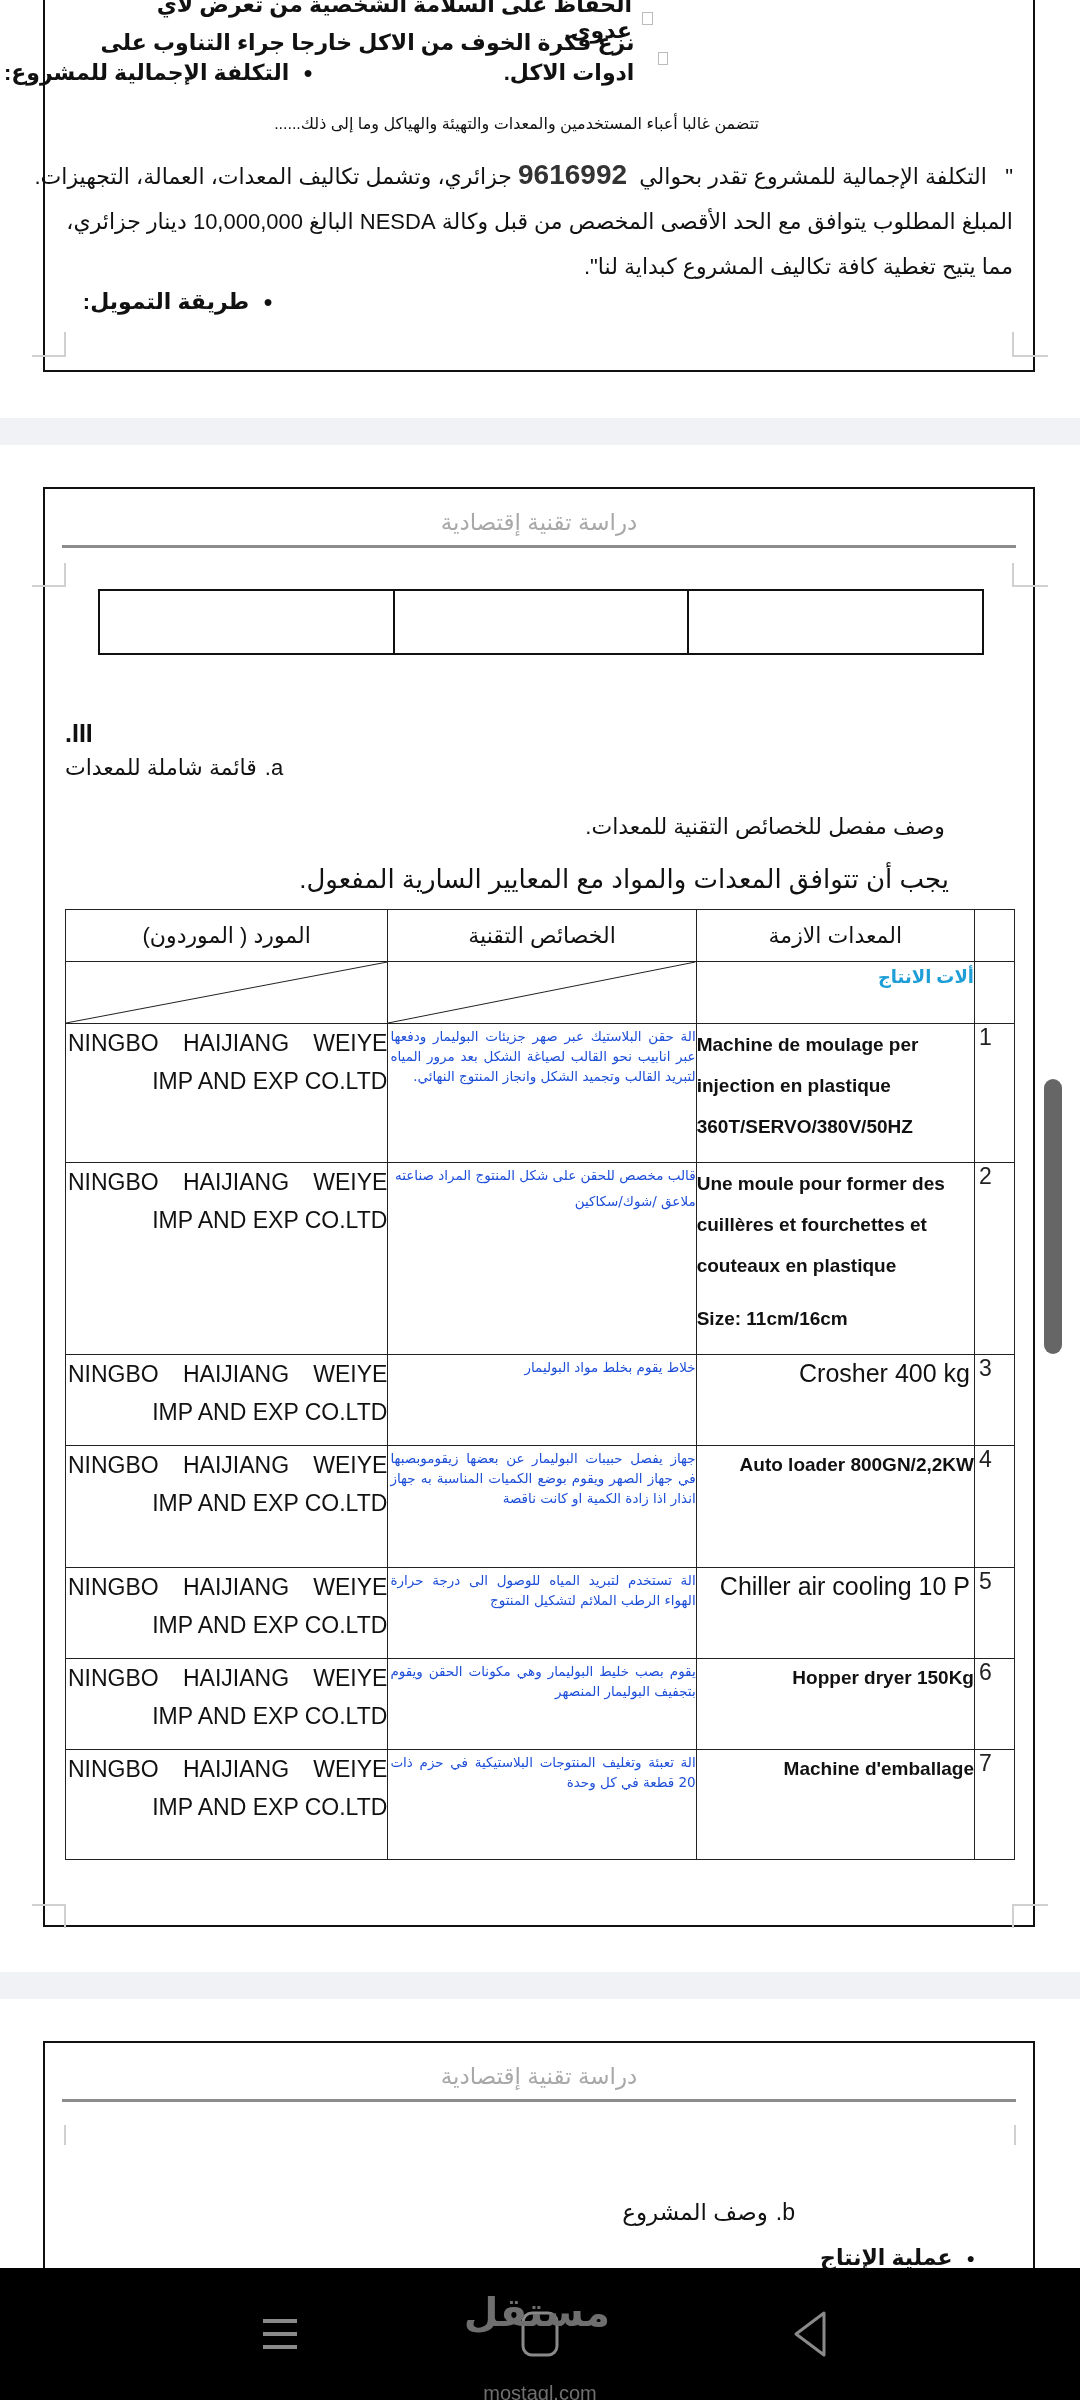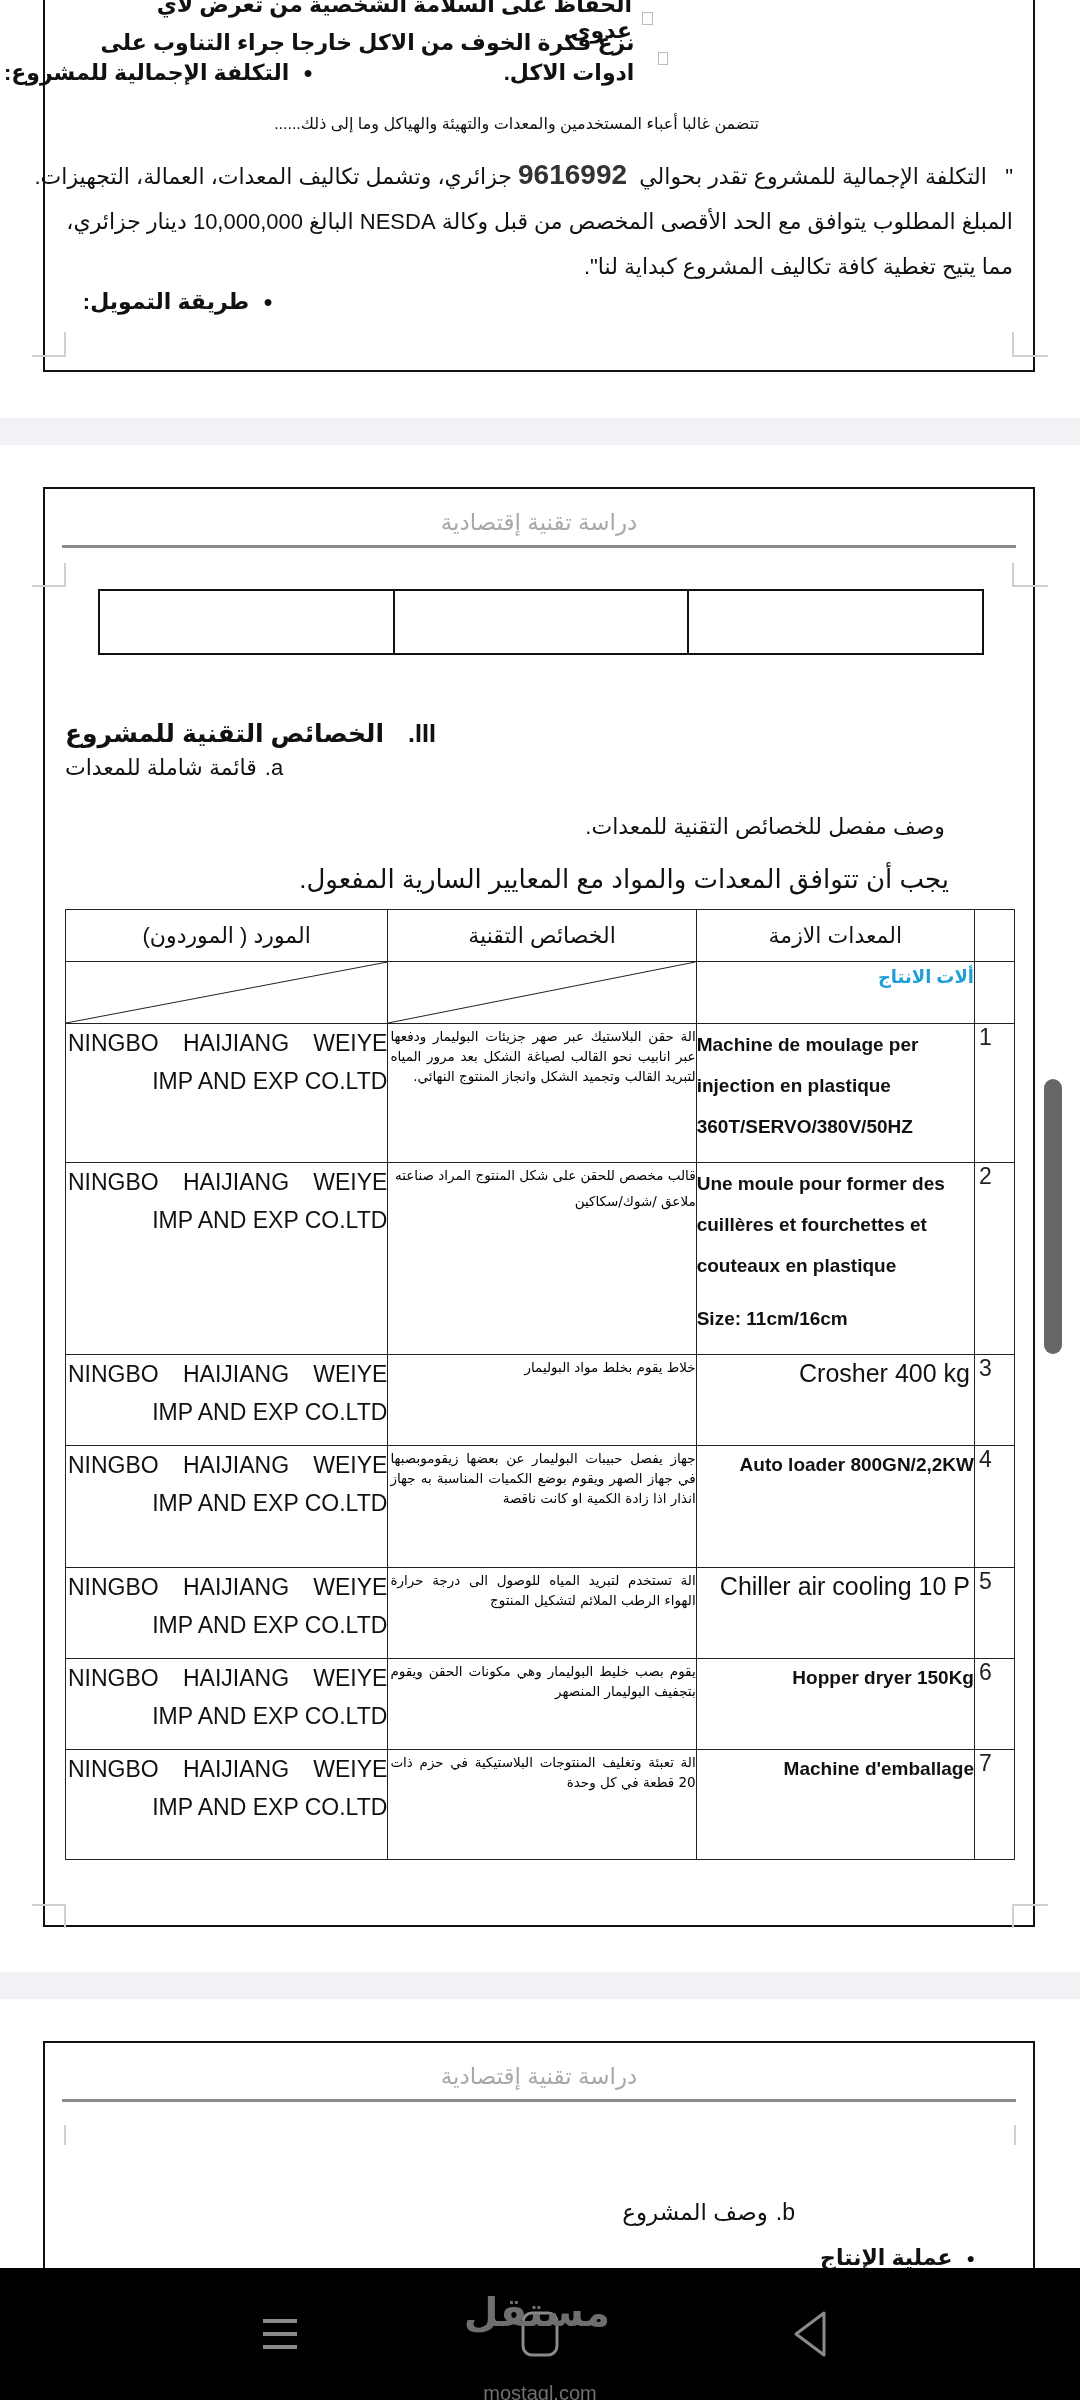--- a/index.html
+++ b/index.html
@@ -28,21 +28,21 @@
   table.equip { position: absolute; border-collapse: collapse; table-layout: fixed; direction: rtl; }
   table.equip td { border: 1.5px solid #222; vertical-align: top; padding: 0; }
   .col-num { width: 40px; font-size: 23px; text-align: left; padding-left: 4px !important; color: #222; }
   .col-eq { width: 278px; }
   .col-spec { width: 308px; }
   .col-sup { width: 322px; }
   .hdr-cell { text-align: center; font-size: 22px; vertical-align: middle !important; height: 52px; }
   .eq-bold { font-weight: bold; font-size: 19px; direction: ltr; text-align: left; line-height: 41px; padding-top: 0; }
   .eq-bold.right { text-align: right; line-height: 26px; padding-top: 6px !important; }
   .eq-plain { font-size: 25px; direction: ltr; text-align: right; padding-top: 4px !important; padding-right: 4px !important; margin-left: 33px; }
-  .spec-txt { font-family: "DejaVu Sans", sans-serif; font-size: 13.5px; line-height: 20px; text-align: justify; padding: 2px 0 0 2px !important; color: #000000; }
+  .spec-txt { font-family: "DejaVu Sans", sans-serif; font-size: 13.5px; line-height: 20px; text-align: justify; padding: 2px 0 0 2px !important; color: #1d4ed8; }
   .sup-txt { direction: ltr; font-size: 23px; line-height: 38px; text-align: right; padding: 0 0 0 2px !important; }
   .sup-txt .l1 { display: flex; justify-content: space-between; }
   .diag { position: relative; }
   .diag svg { position: absolute; left: 0; top: 0; width: 100%; height: 100%; }
   .prod-label { color: #1e9ed6; font-weight: bold; font-size: 18px; text-align: right; padding-top: 4px !important; }
 
   .navbar { position: absolute; left: 0; top: 2268px; width: 1080px; height: 132px; background: #000; }
   .nav-btn { position: absolute; top: 0; height: 132px; display: flex; align-items: center; justify-content: center; }
   .scroll-thumb { position: absolute; left: 1044px; top: 1079px; width: 18px; height: 275px; border-radius: 9px; background: #666; }
   .watermark { position: absolute; left: 470px; top: 2290px; width: 140px; text-align: center; color: #6f6f6f; }
@@ -89,21 +89,20 @@
   <div class="header-title rtl" style="top:20px;">دراسة تقنية إقتصادية</div>
   <div class="header-rule" style="top:56px;"></div>
   <div class="hdr-table" style="left:53px; top:100px; width:886px; height:66px;">
     <div></div>
     <div></div>
     <div></div>
   </div>
 
   <div class="abs rtl t-bold" style="left:20px; top:226px; font-size:25px; line-height:36px; white-space:nowrap; display:flex; gap:24px;">
     <span>III.</span>
-    <span>الخصائص التقنية للمشروع</span>
   </div>
   <div class="abs rtl" style="left:20px; top:262px; font-size:22px; line-height:34px; white-space:nowrap; display:flex; gap:8px;">
     <span>a.</span>
     <span>قائمة شاملة للمعدات</span>
   </div>
   <div class="abs rtl" style="right:88px; top:318px; font-size:22px; line-height:40px; white-space:nowrap;">وصف مفصل للخصائص التقنية للمعدات.</div>
   <div class="abs rtl" style="right:84px; top:370px; font-size:26px; line-height:40px; white-space:nowrap;">يجب أن تتوافق المعدات والمواد مع المعايير السارية المفعول.</div>
 
   <table class="equip" style="left:20px; top:420px; width:950px;">
     <tbody>

